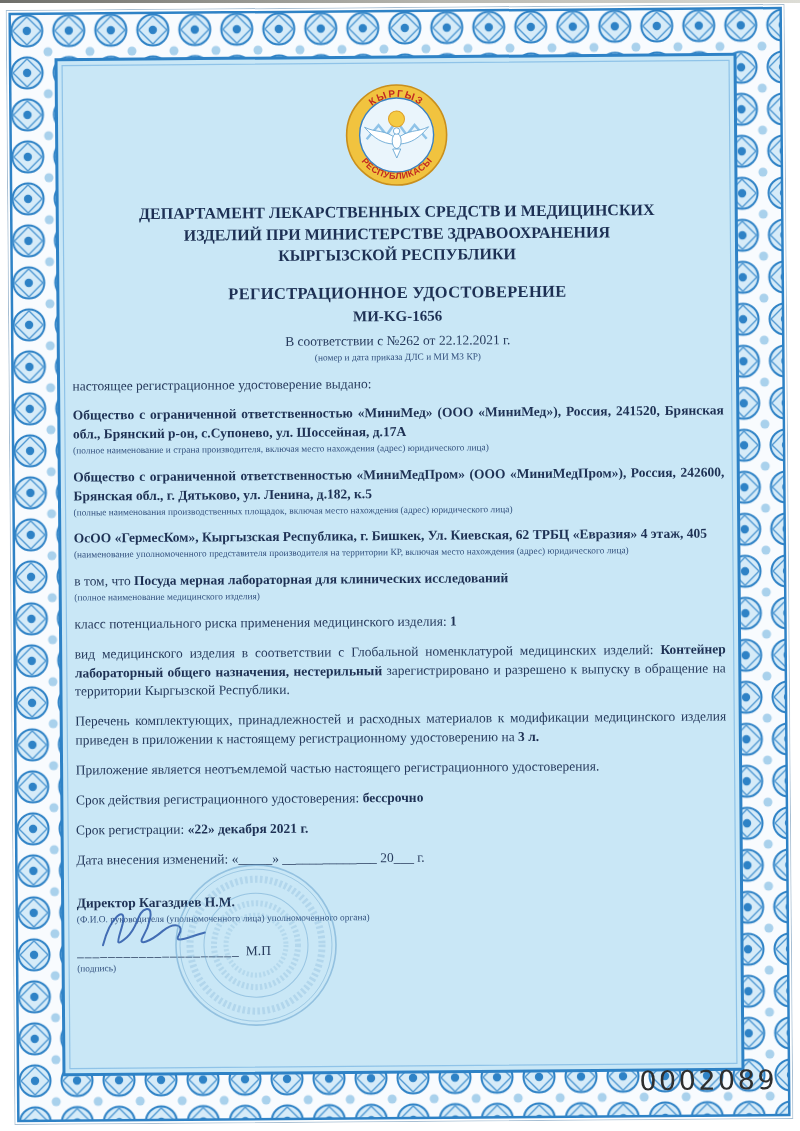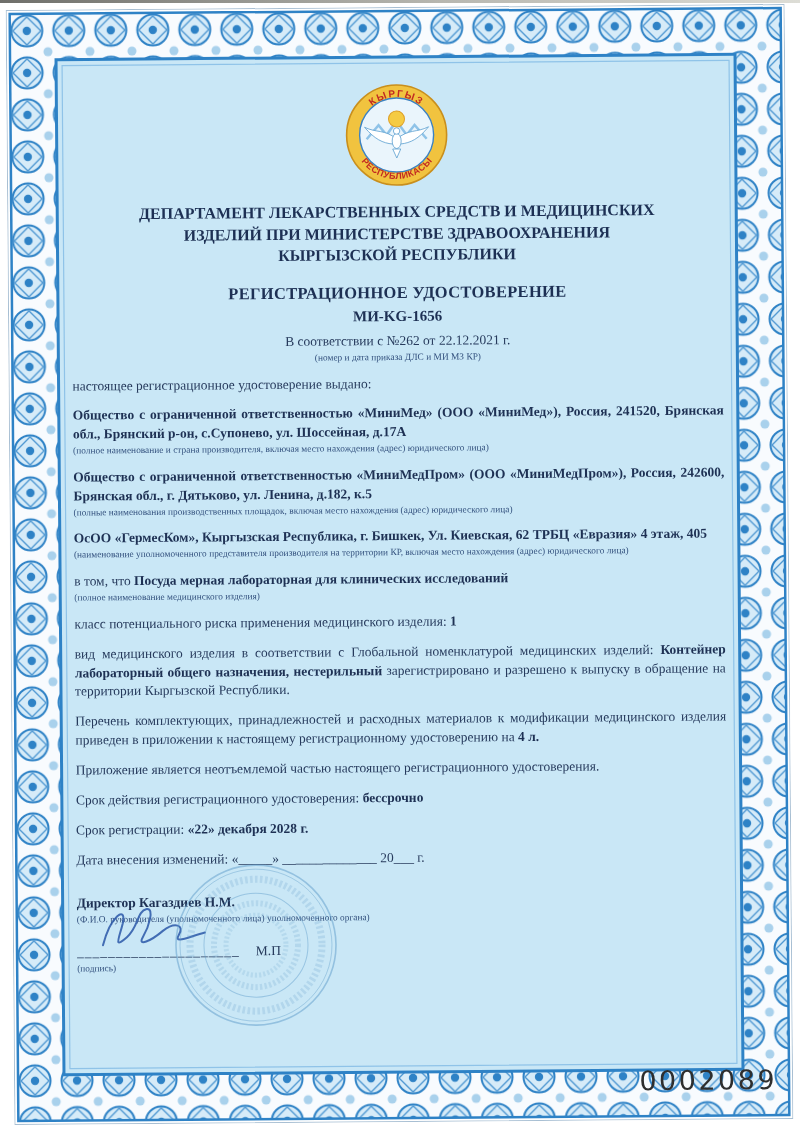--- a/index.html
+++ b/index.html
@@ -44,21 +44,21 @@
   .note { font-size: 9.4px; color: #33517e; line-height: 1.25; margin-top: 1px; }
   .note.center { text-align: center; }
   p.para { margin: 11px 0 0 0; text-align: justify; }
   .b { font-weight: bold; color: #1e3154; }
   .intro { margin-top: 20px; }
   .spaced { margin-top: 16px; }
   .director-block { margin-top: 24px; }
   .sig-row { position: relative; margin-top: 18px; font-size: 13.5px; }
   .sig-scribble { position: absolute; left: 16px; top: -46px; }
   .sign-line { letter-spacing: 1px; }
-  .mp { margin-left: 16px; }
+  .mp { margin-left: 6px; }
   .serial {
     position: absolute; right: 16px; bottom: 24px;
     font-family: "DejaVu Sans", sans-serif;
     font-size: 27px; letter-spacing: 2.5px;
     color: #2e2e2e;
   }
   .stamp { position: absolute; left: 158px; top: 852px; }
 </style>
 </head>
 <body>
@@ -137,27 +137,27 @@
       <p class="para b">ОсОО «ГермесКом», Кыргызская Республика, г. Бишкек, Ул. Киевская, 62 ТРБЦ «Евразия» 4 этаж, 405</p>
       <div class="note">(наименование уполномоченного представителя производителя на территории КР, включая место нахождения (адрес) юридического лица)</div>
 
       <p class="para"><span>в том, что </span><span class="b">Посуда мерная лабораторная для клинических исследований</span></p>
       <div class="note">(полное наименование медицинского изделия)</div>
 
       <p class="para spaced"><span>класс потенциального риска применения медицинского изделия: </span><span class="b">1</span></p>
 
       <p class="para"><span>вид медицинского изделия в соответствии с Глобальной номенклатурой медицинских изделий: </span><span class="b">Контейнер лабораторный общего назначения, нестерильный</span><span> зарегистрировано и разрешено к выпуску в обращение на территории Кыргызской Республики.</span></p>
 
-      <p class="para"><span>Перечень комплектующих, принадлежностей и расходных материалов к модификации медицинского изделия приведен в приложении к настоящему регистрационному удостоверению на </span><span class="b">4 л.</span></p>
+      <p class="para"><span>Перечень комплектующих, принадлежностей и расходных материалов к модификации медицинского изделия приведен в приложении к настоящему регистрационному удостоверению на </span><span class="b">3 л.</span></p>
 
       <p class="para">Приложение является неотъемлемой частью настоящего регистрационного удостоверения.</p>
 
       <p class="para spaced"><span>Срок действия регистрационного удостоверения: </span><span class="b">бессрочно</span></p>
 
-      <p class="para spaced"><span>Срок регистрации: </span><span class="b">«22» декабря 2028 г.</span></p>
+      <p class="para spaced"><span>Срок регистрации: </span><span class="b">«22» декабря 2021 г.</span></p>
 
       <p class="para spaced">Дата внесения изменений: «_____» ______________ 20___ г.</p>
 
       <div class="director-block">
         <div class="b">Директор Кагаздиев Н.М.</div>
         <div class="note">(Ф.И.О. руководителя (уполномоченного лица) уполномоченного органа)</div>
       </div>
 
       <div class="sig-row">
         <svg class="sig-scribble" width="160" height="64" viewBox="0 0 160 64">

